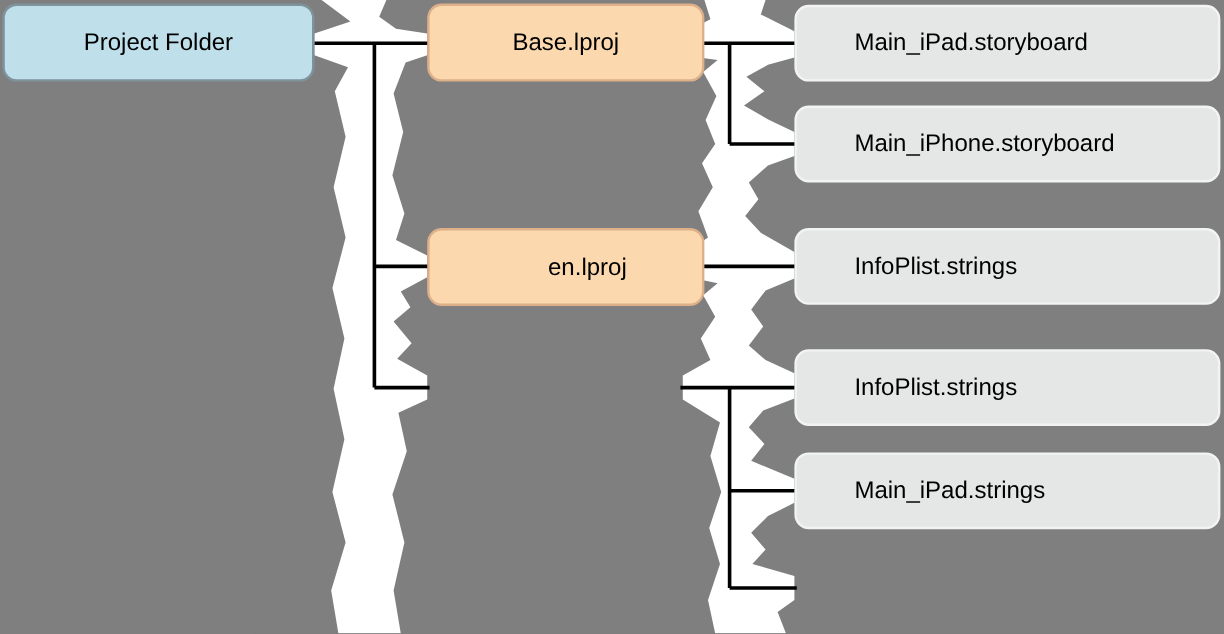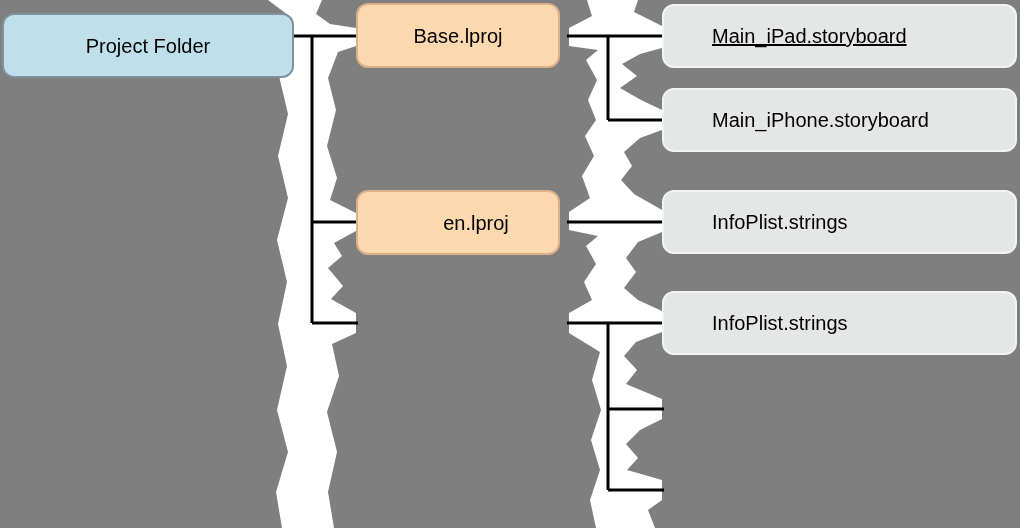--- a/index.html
+++ b/index.html
@@ -16,36 +16,36 @@
     font-family:"Liberation Sans", sans-serif;
   }
   #bg-svg{position:absolute;left:0;top:0;width:1020px;height:528px;}
   .node{
     position:absolute;box-sizing:border-box;
     display:flex;align-items:center;justify-content:center;
     font-size:20px;color:var(--text);line-height:1;
     border-radius:12px;white-space:nowrap;
   }
   .node.root{
-    left:2px;top:13px;width:292px;height:65px;
+    left:2px;top:3px;width:260px;height:65px;
     background:var(--root-fill);border:2px solid var(--root-border);
   }
   .node.lproj{
-    left:356px;width:204px;height:65px;
+    left:356px;width:231px;height:65px;
     background:var(--lproj-fill);border:2px solid var(--lproj-border);
   }
   #node-base{top:3px;}
   #node-en{top:190px;padding-left:36px;}
   #node-de{top:291px;}
   .node.file{
     left:662px;width:355px;height:64px;
     background:var(--file-fill);border:2px solid var(--file-border);
     justify-content:flex-start;padding-left:48px;
   }
-  #file-base-0{top:4px;text-decoration:underline;}
+  #file-base-0{top:4px;}
   #file-base-1{top:88px;}
   #file-en-0{top:190px;}
   #file-de-0{top:291px;}
   #file-de-1{top:377px;}
   #file-de-2{top:458px;}
 </style>
 </head>
 <body>
 
 <div id="stage">
@@ -81,14 +81,15 @@
 
   <div class="node root" id="node-root">Project Folder</div>
 
   <div class="node lproj" id="node-base">Base.lproj</div>
   <div class="node lproj" id="node-en">en.lproj</div>
 
   <div class="node file" id="file-base-0">Main_iPad.storyboard</div>
   <div class="node file" id="file-base-1">Main_iPhone.storyboard</div>
   <div class="node file" id="file-en-0">InfoPlist.strings</div>
   <div class="node file" id="file-de-0">InfoPlist.strings</div>
+  <div class="node file" id="file-de-1">Main_iPad.strings</div>
 
 </div>
 
 </body></html>

